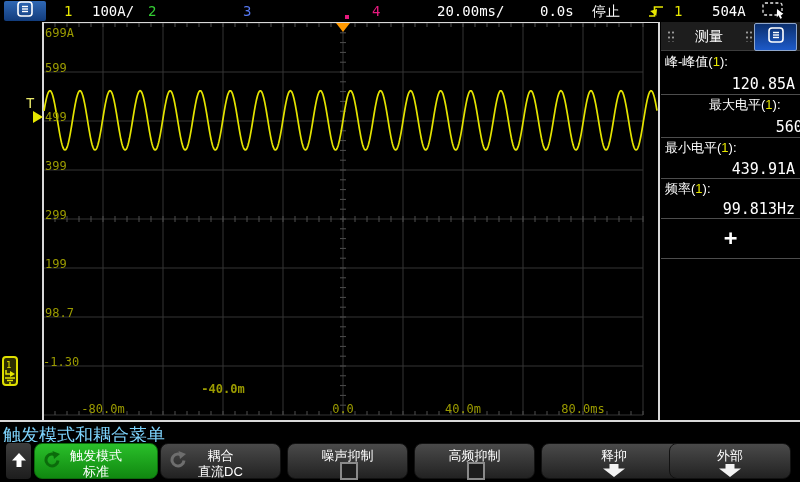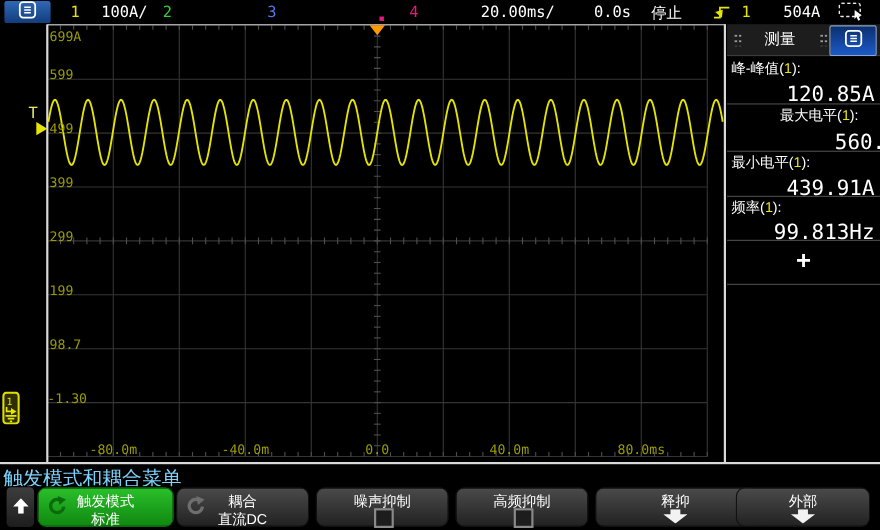--- a/index.html
+++ b/index.html
@@ -35,21 +35,21 @@
   .dots{position:absolute;top:8px;width:7px;height:12px;
     background-image:radial-gradient(circle,#9a9a9a 1px,transparent 1.2px);
     background-size:4px 5px;}
   .panel-menu-btn{position:absolute;right:3px;top:1px;width:41px;height:26px;
     background:linear-gradient(#0b2f6e,#1d5ac9);border:1px solid #8ea6cc;border-radius:2px;
     display:flex;align-items:center;justify-content:center;}
   .meas-row{position:absolute;left:0;width:139px;}
   .meas-label{position:absolute;left:4px;top:0;font-size:13px;white-space:nowrap;color:#fff;
     font-family:"Liberation Sans",sans-serif;}
   .meas-label .src{color:#e6e600;}
-  .meas-value{position:absolute;right:5px;font-size:19px;color:#fff;white-space:nowrap;}
+  .meas-value{position:absolute;right:5px;font-size:15px;color:#fff;white-space:nowrap;}
   .sep{position:absolute;left:0;width:139px;height:1px;background:#4d4d4d;}
   .plus-btn{position:absolute;left:0;width:139px;text-align:center;
     font-size:22px;font-weight:bold;color:#fff;line-height:26px;}
   
   .statusline{position:absolute;left:3px;top:423px;font-size:18px;color:#7dd3fc;
     font-family:Liberation Sans, sans-serif;}
   .softkeys{position:absolute;left:0;top:442px;width:800px;height:40px;background:#000;}
   .skbtn{position:absolute;top:1px;height:36px;border-radius:8px;
     background:linear-gradient(#4a4a4a,#222);box-sizing:border-box;border:1px solid #121212;
     font-family:"Liberation Sans",sans-serif;}
@@ -328,21 +328,21 @@
         <div class="ylab" style="left: 45px; top: 39px;">599</div>
         <div class="ylab" style="left: 45px; top: 88px;">499</div>
         <div class="ylab" style="left: 45px; top: 137px;">399</div>
         <div class="ylab" style="left: 45px; top: 186px;">299</div>
         <div class="ylab" style="left: 45px; top: 235px;">199</div>
         <div class="ylab" style="left: 45px; top: 284px;">98.7</div>
         <div class="ylab" style="left: 43px; top: 333px;">-1.30</div>
       </div>
     <div id="xlabels">
         <div class="xlab" style="left: 103px; top: 380px;">-80.0m</div>
-        <div class="xlab" style="left: 223px; top: 380px;">-40.0m</div>
+        <div class="xlab" style="left: 223px; top: 360px; font-weight: bold;">-40.0m</div>
         <div class="xlab" style="left: 343px; top: 380px;">0.0</div>
         <div class="xlab" style="left: 463px; top: 380px;">40.0m</div>
         <div class="xlab" style="left: 583px; top: 380px;">80.0ms</div>
       </div>
   </div>
 
   <div class="trig-dot4"></div>
   <div class="trig-top"></div>
   <div class="tlevel">T</div>
   <div class="tlevel-arrow"></div>

